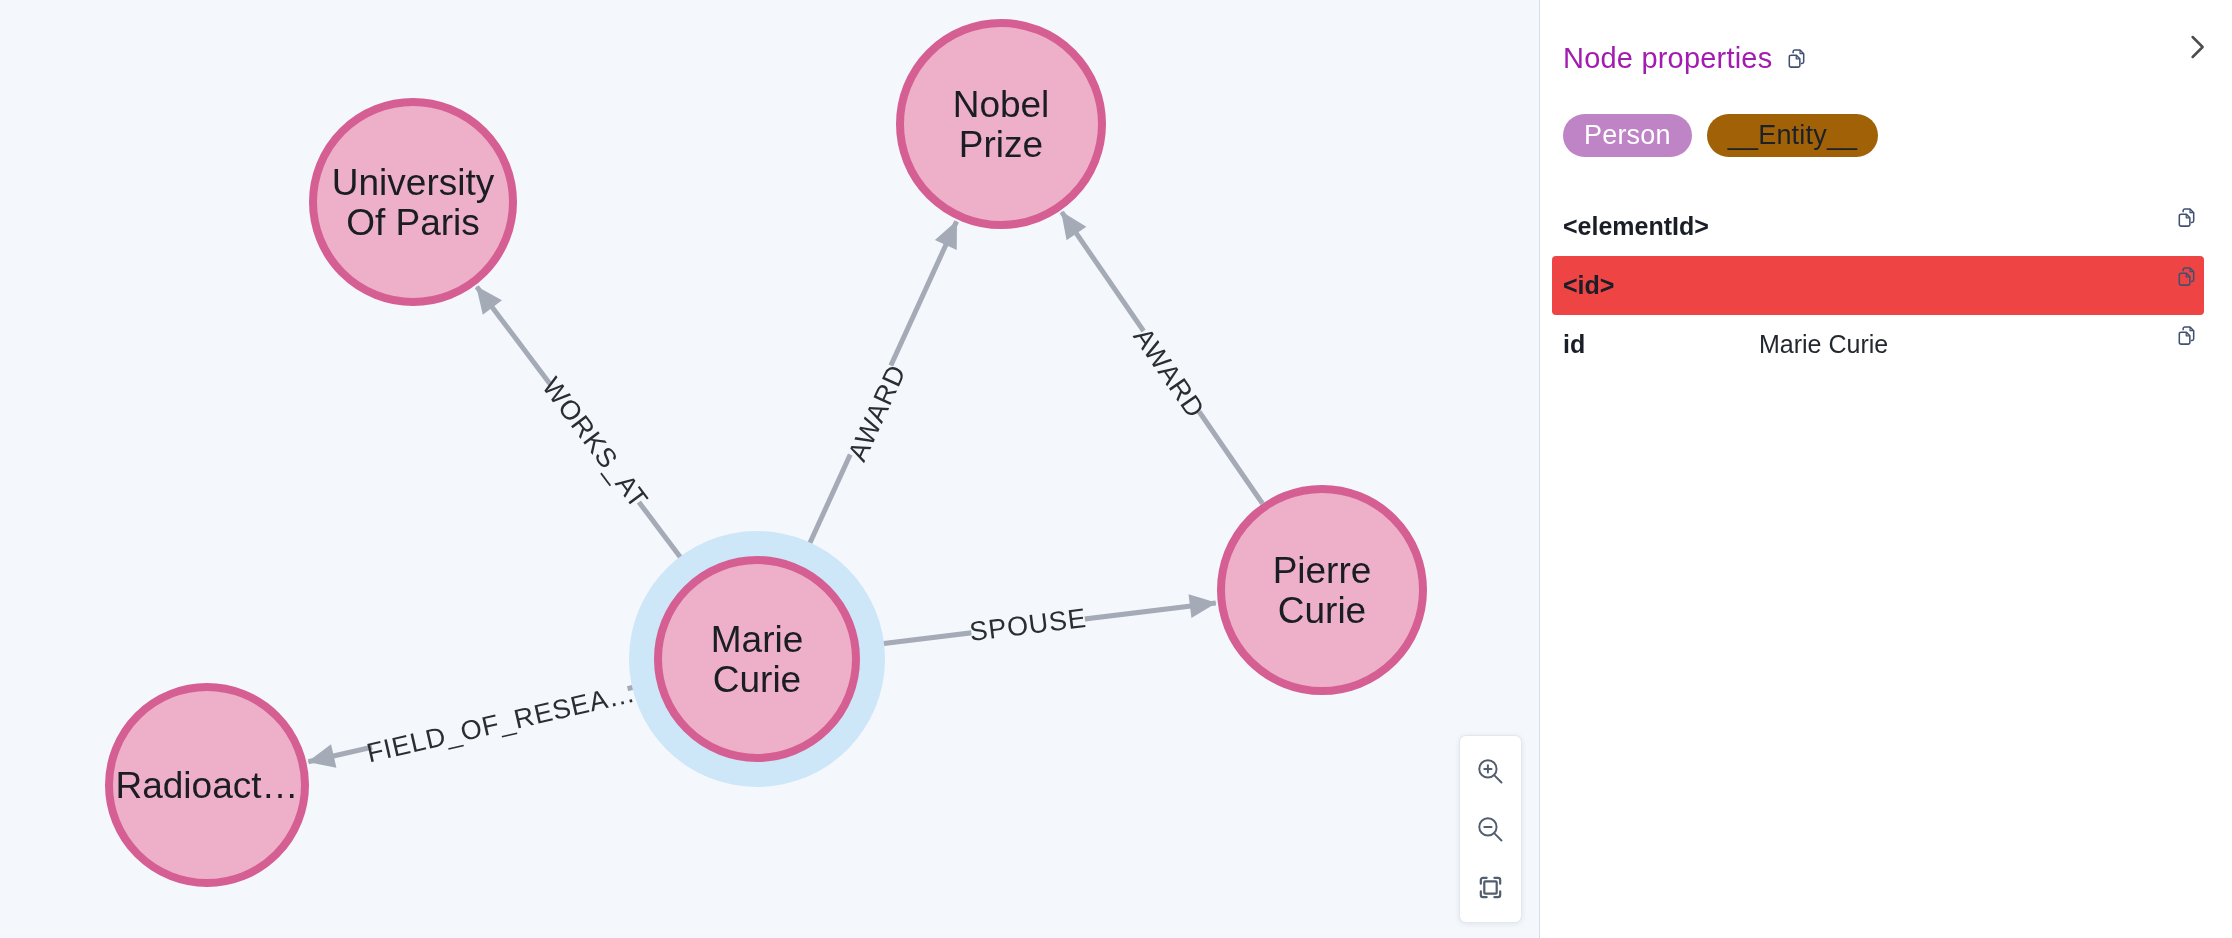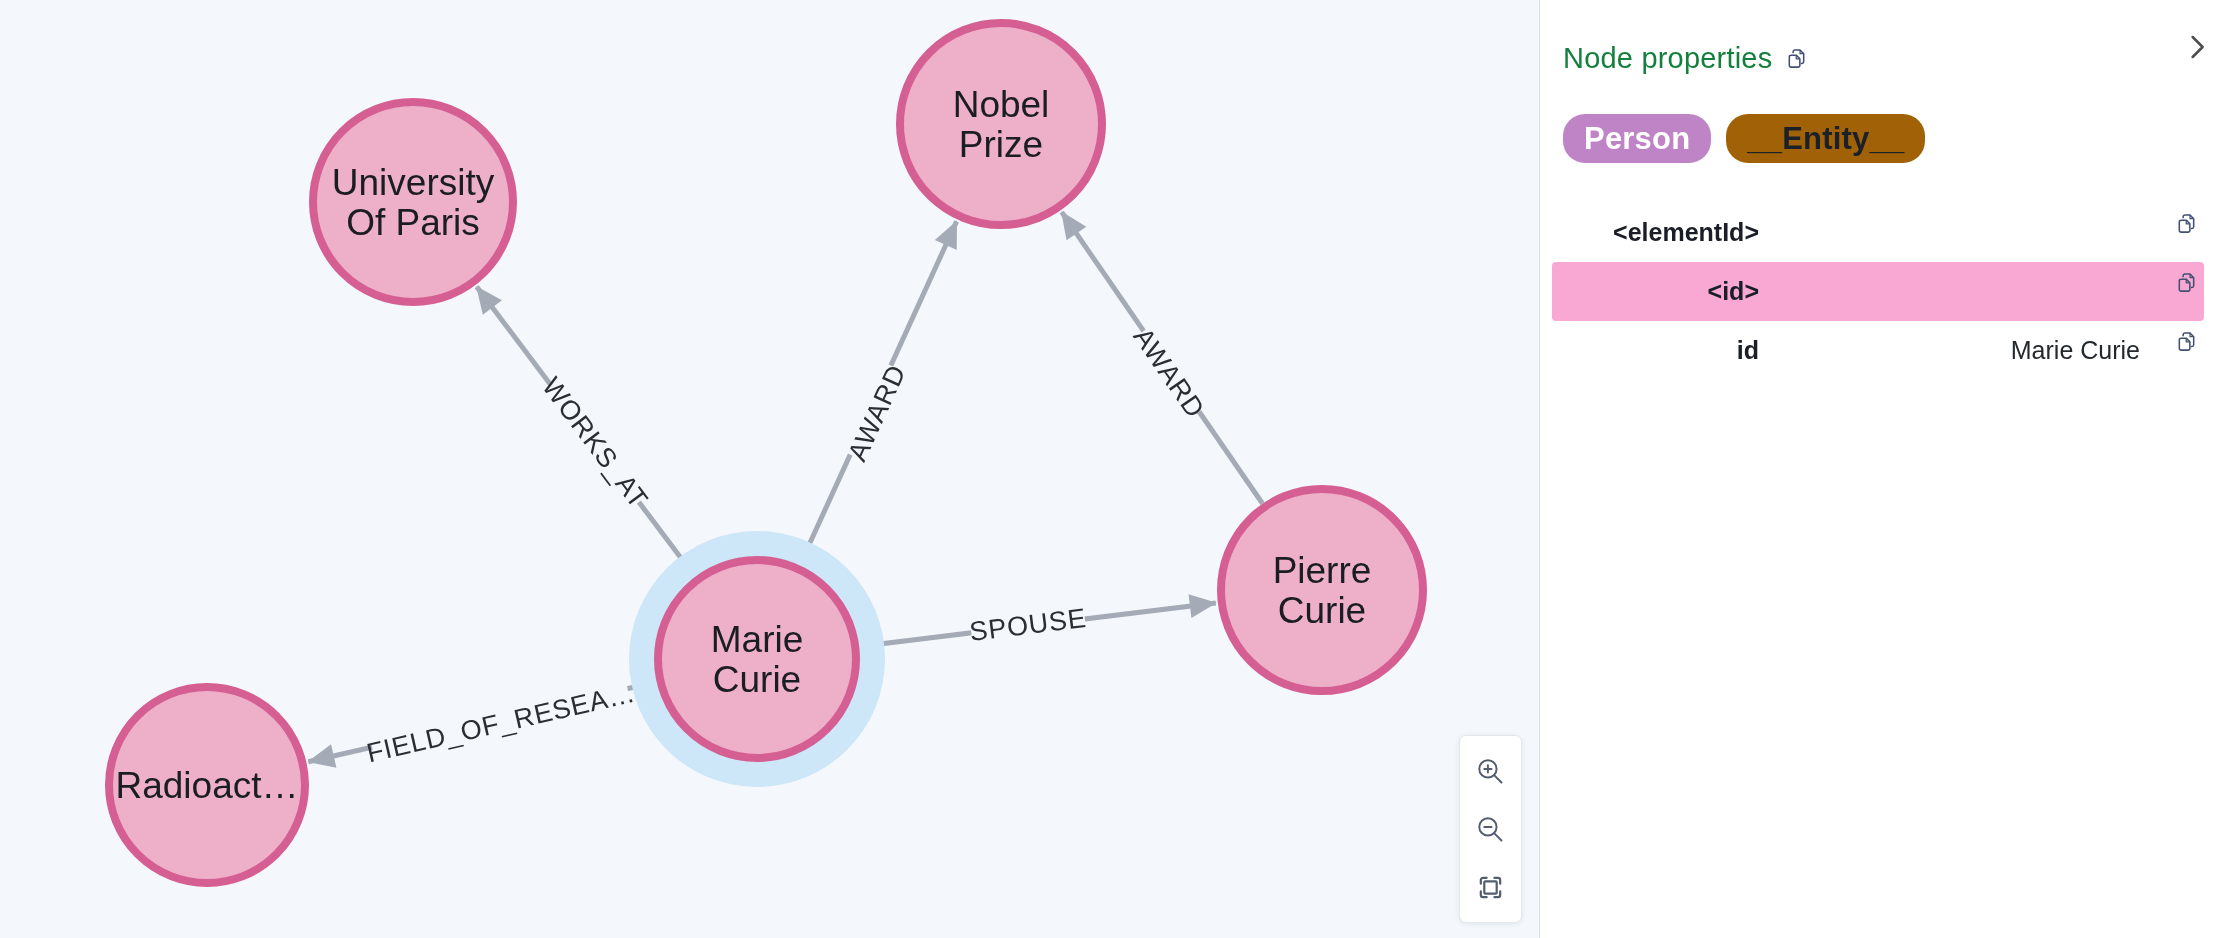--- a/index.html
+++ b/index.html
@@ -19,34 +19,34 @@
     box-sizing:border-box;padding:6px 0;
   }
   .zc-btn{width:46px;height:46px;border:none;background:transparent;cursor:pointer;
     display:flex;align-items:center;justify-content:center;color:#525d6e;padding:0;}
   .zc-btn svg{width:31px;height:31px;}
 
   
   .panel{position:absolute;right:0;top:0;width:693px;height:938px;background:#ffffff;
     border-left:1px solid #d9dee4;box-sizing:border-box;}
   .panel-header{margin:42px 28px 0 23px;display:flex;align-items:center;gap:13px;}
-  .panel-title{font-size:29px;font-weight:400;color:#15803d;letter-spacing:.2px;}
+  .panel-title{font-size:29px;font-weight:400;color:#a21caf;letter-spacing:.2px;}
   .icon-btn{background:none;border:none;padding:0;cursor:pointer;color:#425070;display:inline-flex;align-items:center;}
   .collapse-btn{position:absolute;top:28px;right:20px;color:#4d4d4d;}
   .collapse-btn svg{width:30px;height:38px;}
   .copy-svg{width:23px;height:23px;}
 
   .badges{margin:39px 28px 0 23px;display:flex;gap:15px;}
-  .badge{height:49px;display:inline-flex;align-items:center;border-radius:22px;
-    padding:0 21px;font-size:31px;font-weight:700;letter-spacing:.2px;}
+  .badge{height:43px;display:inline-flex;align-items:center;border-radius:22px;
+    padding:0 21px;font-size:27px;font-weight:400;letter-spacing:.2px;}
 
   .props{margin:40px 28px 0 12px;}
   .prop-row{position:relative;display:flex;align-items:flex-start;
-    padding:10px 64px 10px 11px;border-radius:4px;font-size:25px;color:#23272e;text-align:right;}
-  .prop-row.alt{background:#f9a8d4;}
+    padding:10px 64px 10px 11px;border-radius:4px;font-size:25px;color:#23272e;}
+  .prop-row.alt{background:#ef4444;}
   .prop-key{width:196px;flex:0 0 196px;font-weight:700;color:#191e27;line-height:1.55;}
   .prop-val{flex:1;line-height:1.55;overflow-wrap:break-word;word-break:normal;min-width:0;}
   .row-copy{position:absolute;right:6px;top:9px;}
 </style>
 </head>
 <body>
 
 <div class="app">
 
   <div class="canvas">

